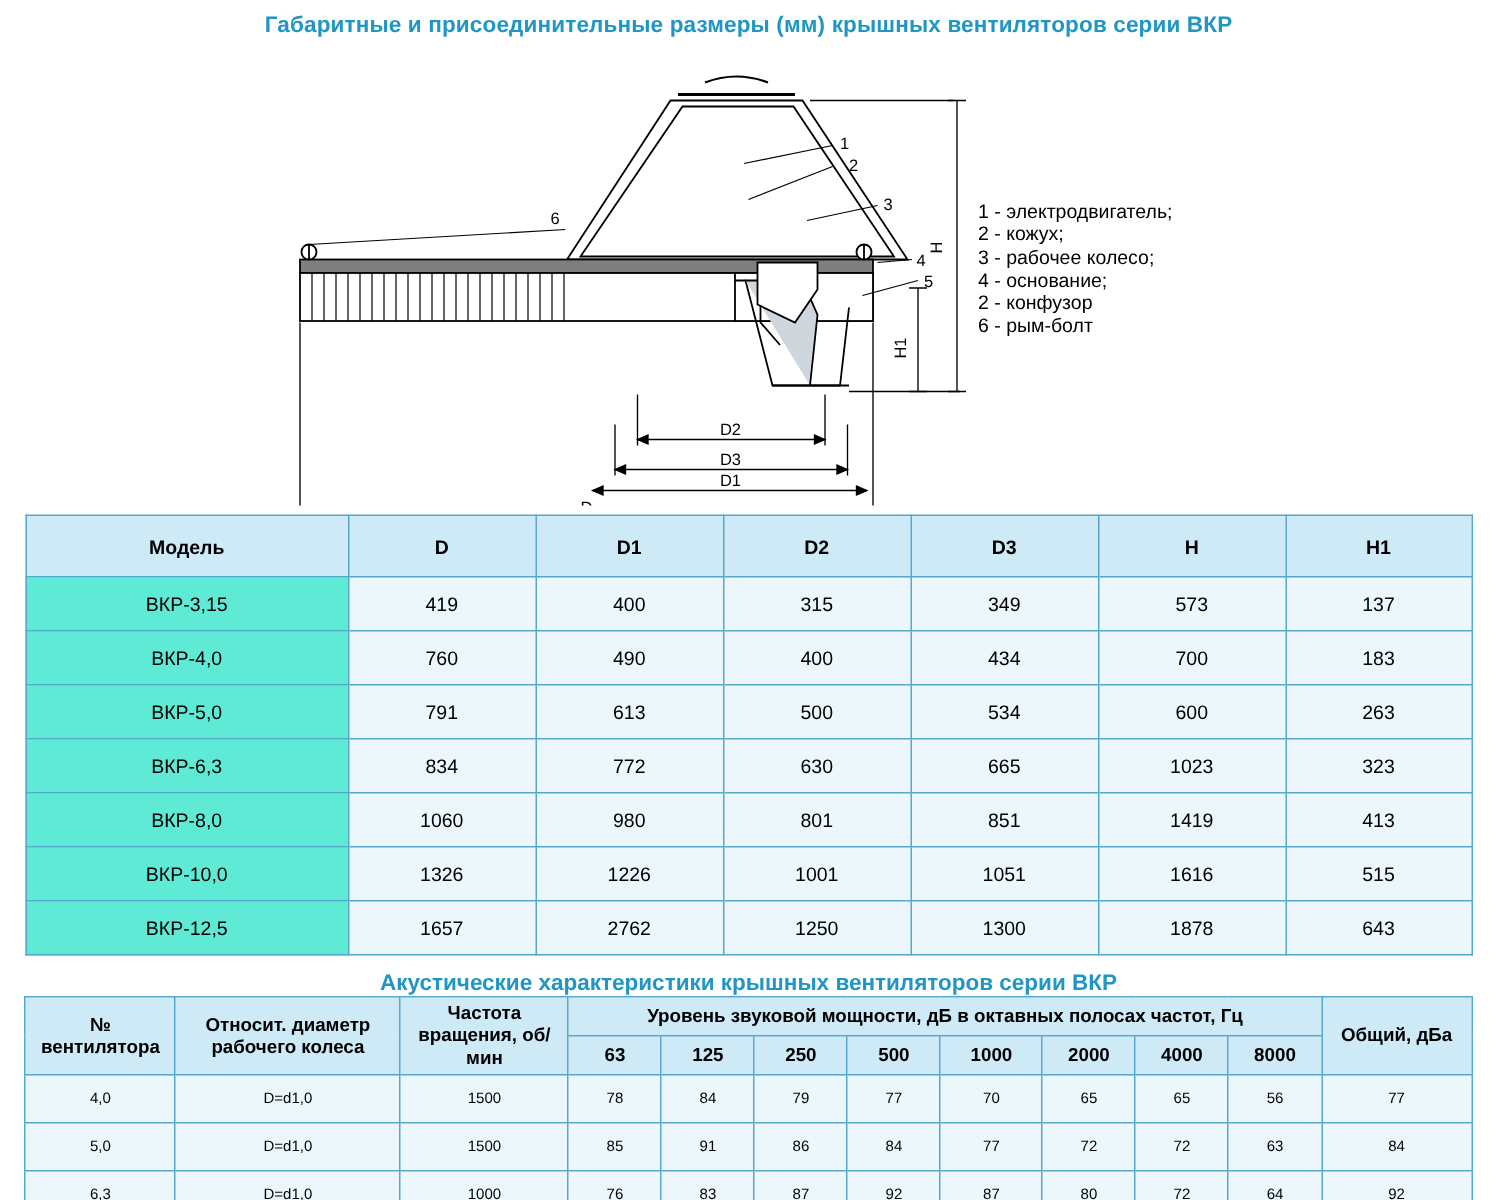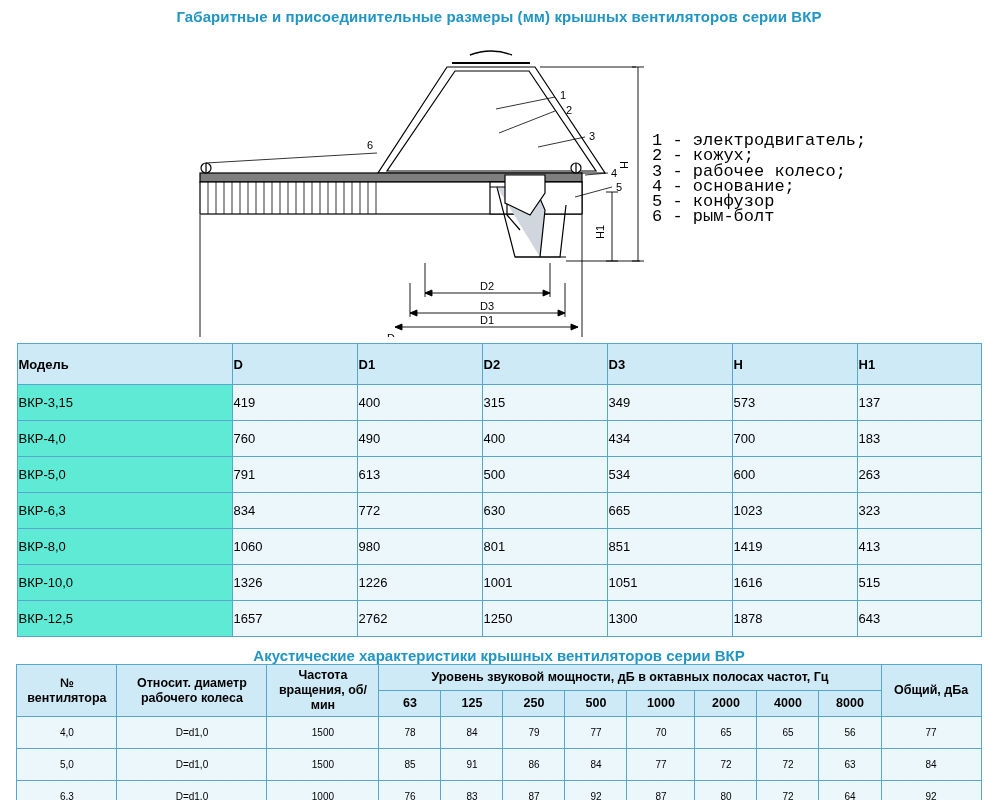--- a/index.html
+++ b/index.html
@@ -44,40 +44,39 @@
   }
   .drawing-svg {
     position: absolute;
     left: 0;
     top: 0;
   }
   .legend {
     position: absolute;
     left: 652px;
     top: 108px;
-    font-size: 17px;
+    font-size: 13px;
     line-height: 15.3px;
     color: #000;
     white-space: nowrap;
-    font-family: Liberation Mono, monospace;
   }
 
   
   table {
     border-collapse: collapse;
     font-size: 13px;
   }
   .t1 {
     width: 964px;
     margin: 6px auto 0 auto;
     table-layout: fixed;
   }
   .t1 th, .t1 td {
     border: 1px solid #55a8cc;
-    text-align: left;
+    text-align: center;
     height: 33px;
     background: #ecf7fc;
     margin-left: 39px;
   }
   .t1 th {
     background: #cfeaf7;
     font-weight: bold;
     font-size: 13px;
     height: 38px;
   }
@@ -229,21 +228,21 @@
         <text x="628" y="140" transform="rotate(-90 628 140)" text-anchor="middle">H</text>
         <text x="604" y="207" transform="rotate(-90 604 207)" text-anchor="middle">H1</text>
       </g>
     </svg>
 
     <div class="legend">
       <div>1 - электродвигатель;</div>
       <div>2 - кожух;</div>
       <div>3 - рабочее колесо;</div>
       <div>4 - основание;</div>
-      <div>5 - конфузор</div>
+      <div>2 - конфузор</div>
       <div>6 - рым-болт</div>
     </div>
   </div>
 
   <table class="t1">
     <colgroup>
       <col style="width:215px">
         <col style="width:125px">
         <col style="width:125px">
       <col style="width:125px">

